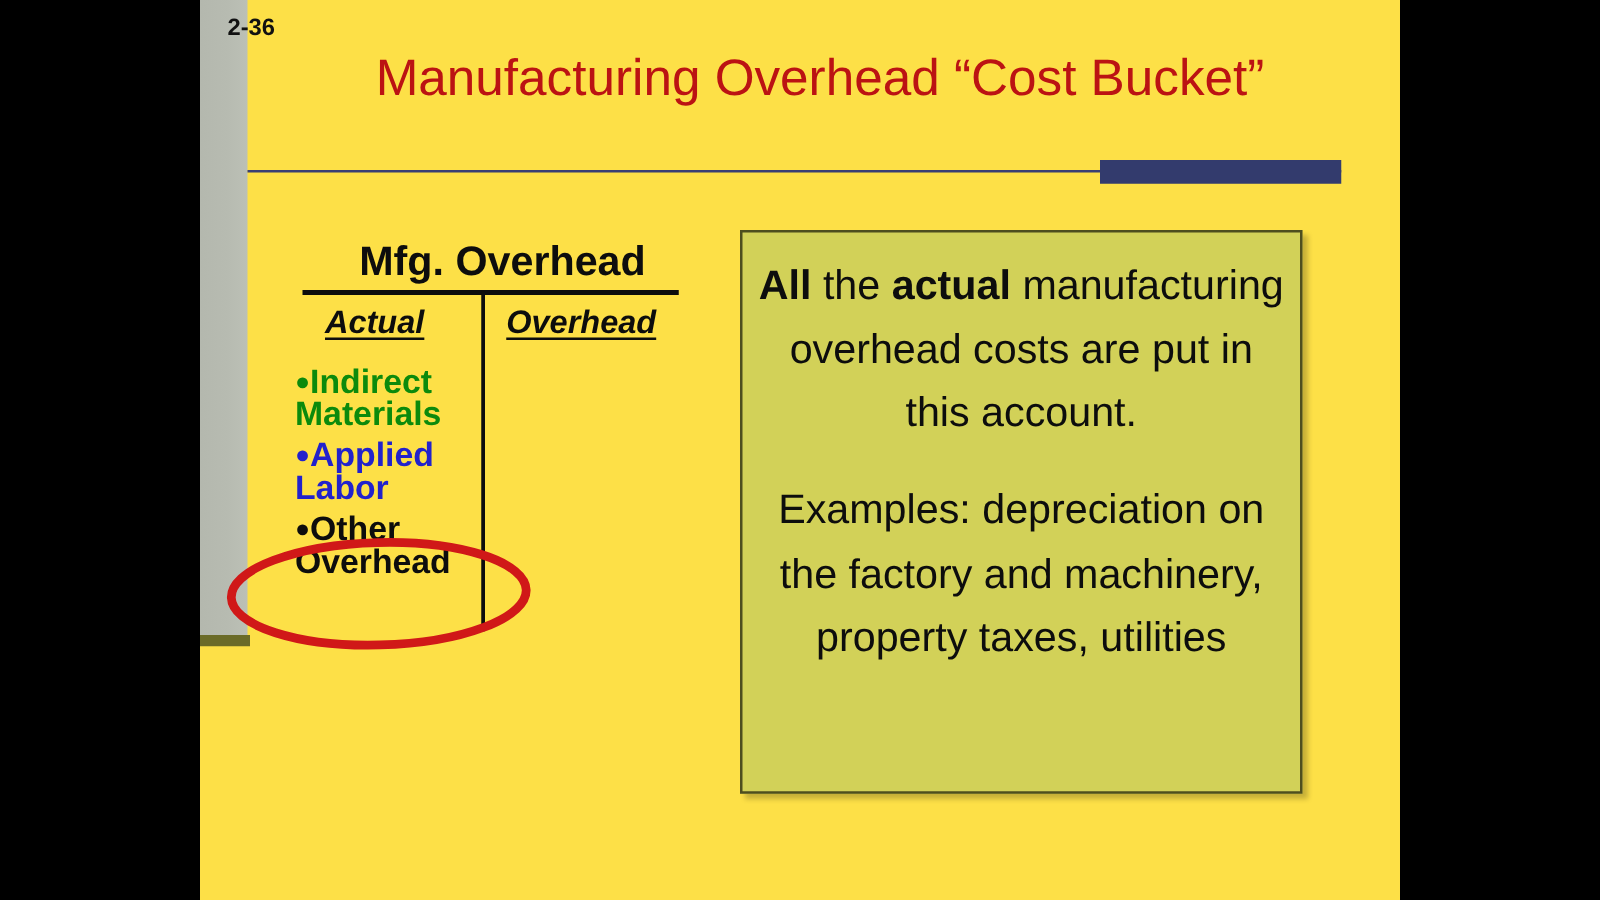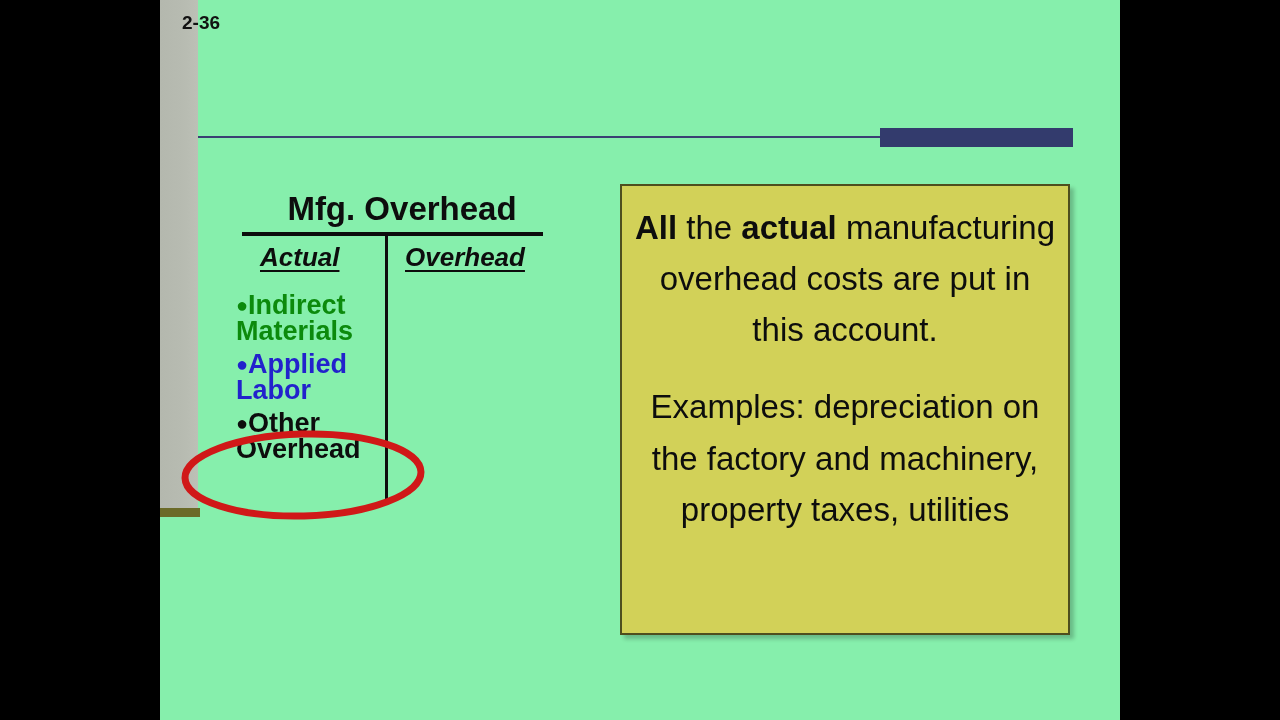--- a/index.html
+++ b/index.html
@@ -22,21 +22,21 @@
     background: #000000;
   }
 
   
   #slide {
     position: absolute;
     left: 160px;
     top: 0px;
     width: 960px;
     height: 720px;
-    background: #86efac;
+    background: #fde047;
     overflow: hidden;
   }
 
   
   .left-band {
     position: absolute;
     left: 0px;
     top: 0px;
     width: 38px;
     height: 512px;
@@ -173,21 +173,21 @@
     top: 430px;
     width: 244px;
     height: 90px;
     z-index: 9;
     pointer-events: none;
   }
 
   
   .callout {
     position: absolute;
-    left: 460px;
+    left: 432px;
     top: 184px;
     width: 450px;
     height: 451px;
     background: #d2d158;
     border: 2px solid #4e4e1e;
     box-sizing: border-box;
     box-shadow: 4px 4px 4px rgba(0,0,0,0.22);
   }
   .callout-inner {
     position: absolute;
@@ -210,20 +210,21 @@
 
 <div id="stage">
 
   <div id="slide">
 
     <div class="left-band"></div>
     <div class="left-band-accent"></div>
 
     <div class="page-number">2-36</div>
 
+    <div class="slide-title">Manufacturing Overhead “Cost Bucket”</div>
 
     <div class="title-rule"></div>
     <div class="title-rule-block"></div>
 
     <div class="t-account">
 
       <div class="t-title">Mfg. Overhead</div>
 
       <div class="t-hline"></div>
       <div class="t-vline"></div>

